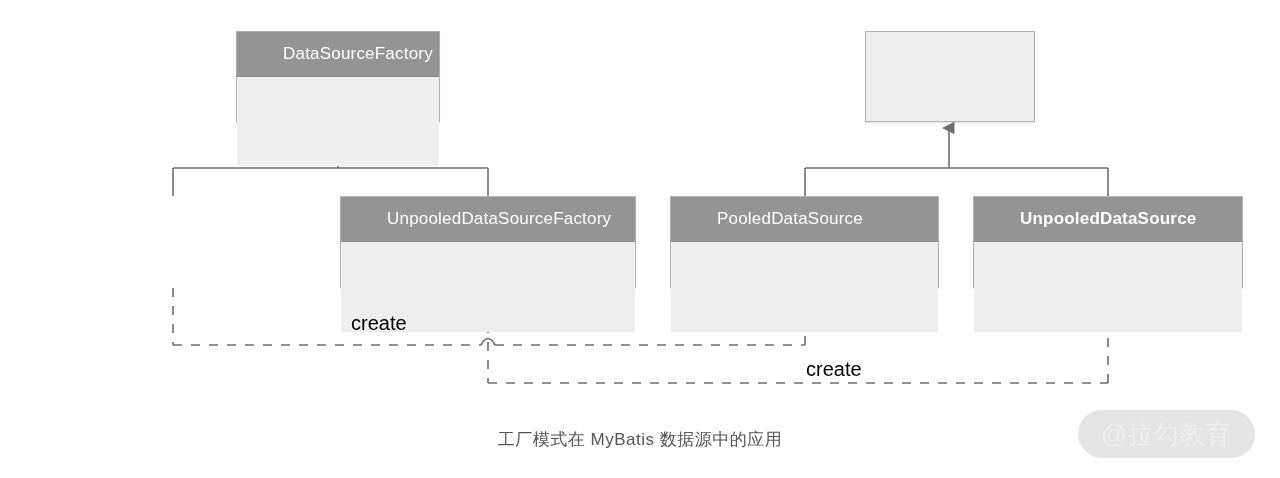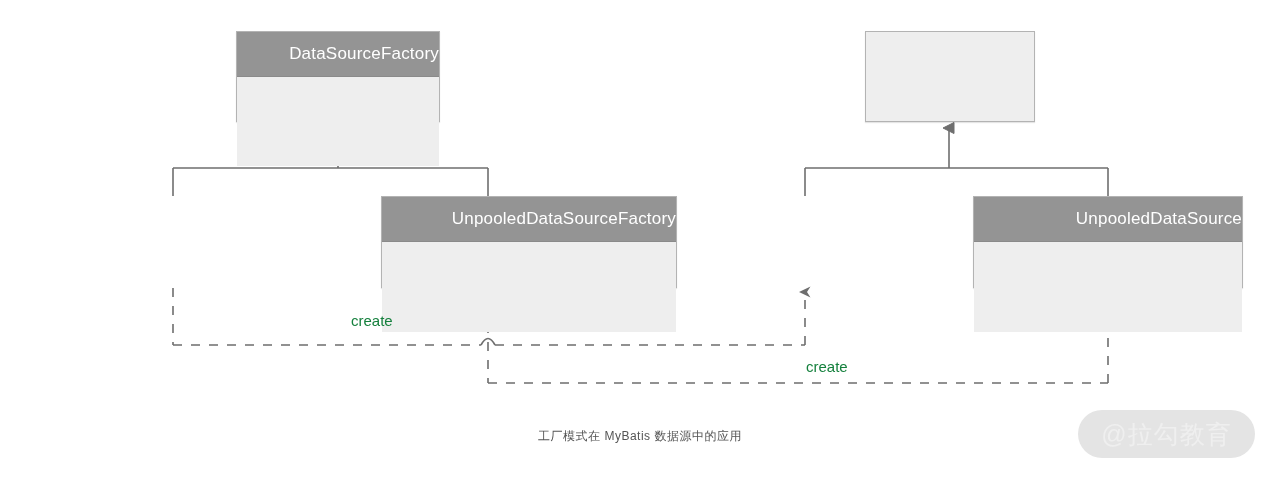--- a/index.html
+++ b/index.html
@@ -34,51 +34,51 @@
     background: #eeeeee;
     box-shadow: 0 1px 1px rgba(0,0,0,0.10);
   }
   .class-box .title-bar {
     box-sizing: border-box;
     height: 45px;
     background: #949494;
     border-bottom: 1px solid #8a8a8a;
     display: flex;
     align-items: center;
-    justify-content: flex-end;
+    justify-content: flex-start;
     overflow: hidden;
     padding-left: 46px;
   }
   .class-box .title-bar span {
     color: #ffffff;
     font-size: 17px;
     letter-spacing: 0.2px;
     white-space: nowrap;
   }
   .class-box .body-bar {
     height: 100%;
     background: #eeeeee;
   }
 
   
   .edge-label {
     position: absolute;
-    font-size: 15px;
-    color: #15803d;
+    font-size: 20px;
+    color: #000000;
     white-space: nowrap;
   }
 
   
   #caption {
     position: absolute;
     left: 0;
     top: 428px;
     width: 1280px;
     text-align: center;
-    font-size: 12px;
+    font-size: 17px;
     color: #555555;
     letter-spacing: 0.5px;
   }
 
   
   #watermark {
     position: absolute;
     left: 1078px;
     top: 410px;
     width: 177px;
@@ -152,29 +152,35 @@
       <span>DataSourceFactory</span>
     </div>
     <div class="body-bar"></div>
   </div>
 
   <div class="class-box" style="left:865px; top:31px; width:170px; height:91px;">
     <div class="body-bar"></div>
   </div>
 
 
-  <div class="class-box" style="left:340px; top:196px; width:296px; height:92px;margin-left:41px;">
+  <div class="class-box" style="left:340px; top:196px; width:296px; height:92px;">
     <div class="title-bar">
       <span>UnpooledDataSourceFactory</span>
     </div>
     <div class="body-bar"></div>
   </div>
 
+  <div class="class-box" style="left:670px; top:196px; width:269px; height:92px;">
+    <div class="title-bar">
+      <span>PooledDataSource</span>
+    </div>
+    <div class="body-bar"></div>
+  </div>
 
-  <div class="class-box" style="left:973px; top:196px; width:270px; height:92px;">
+  <div class="class-box" style="left:973px; top:196px; width:270px; height:92px;font-weight:bold;">
     <div class="title-bar">
       <span>UnpooledDataSource</span>
     </div>
     <div class="body-bar"></div>
   </div>
 
   <div class="edge-label" style="left:351px; top:312px;">create</div>
 
   <div class="edge-label" style="left:806px; top:358px;">create</div>
 

